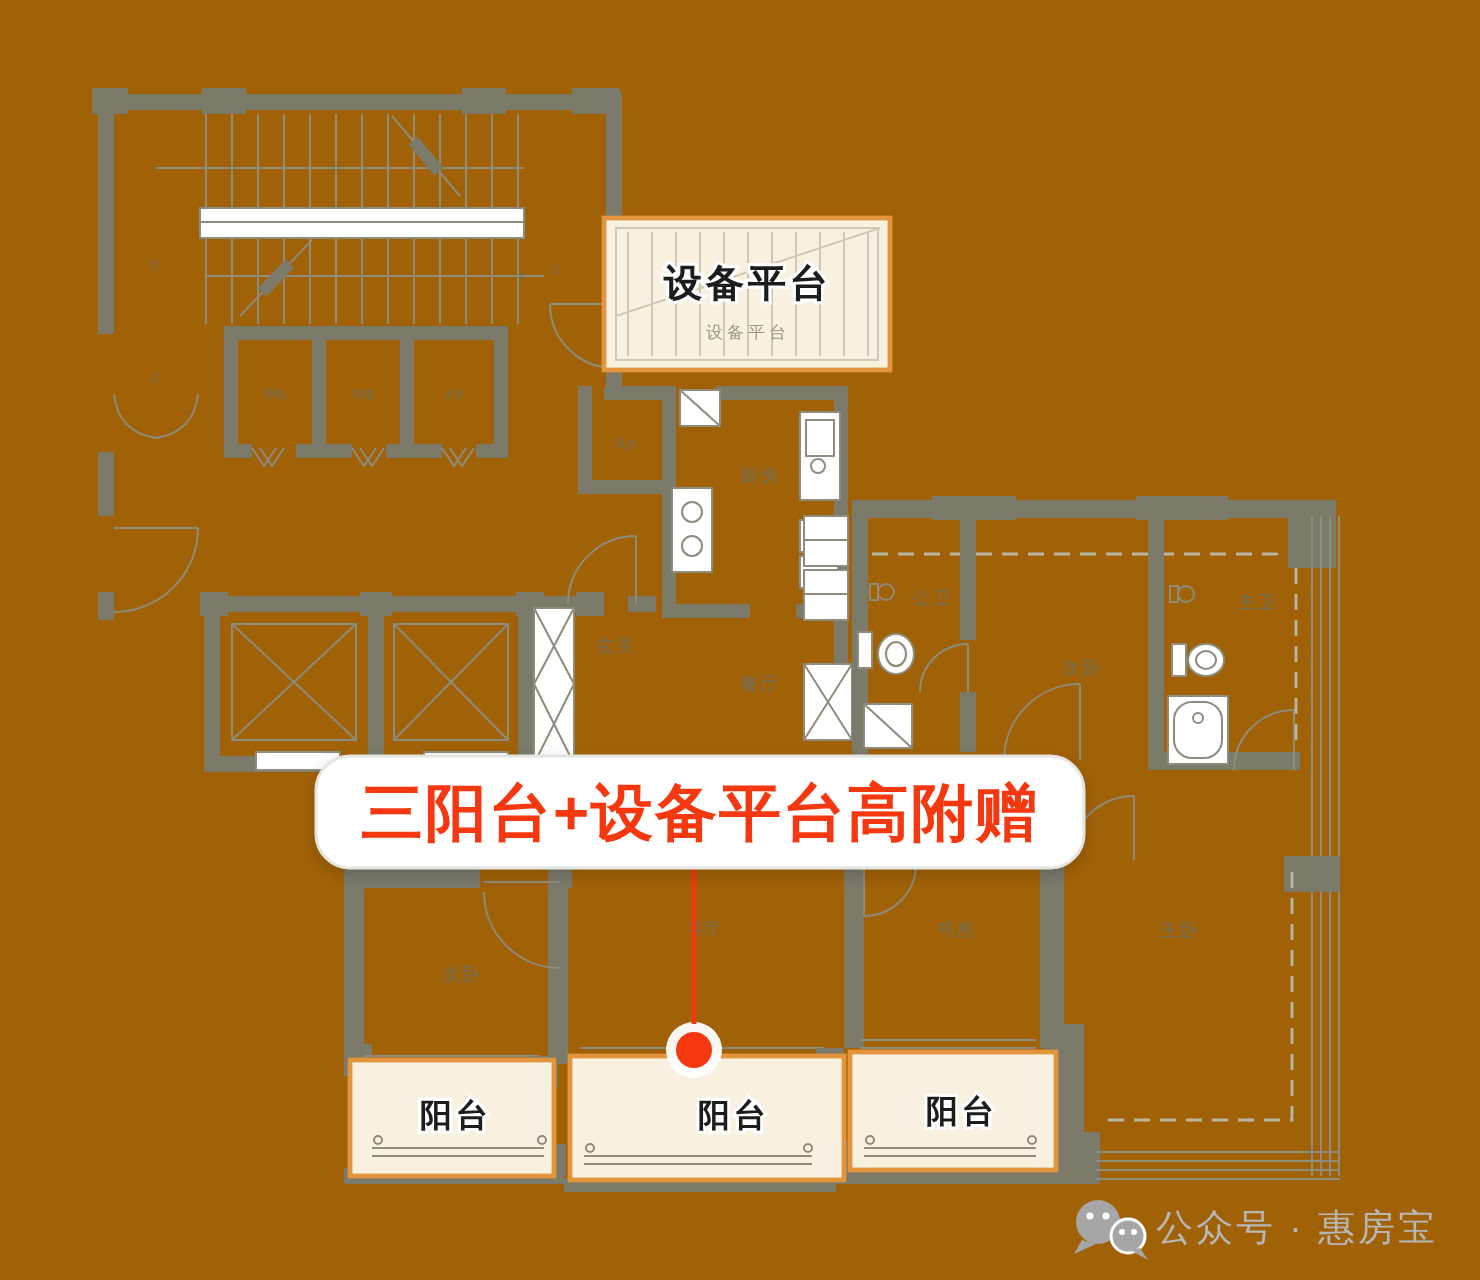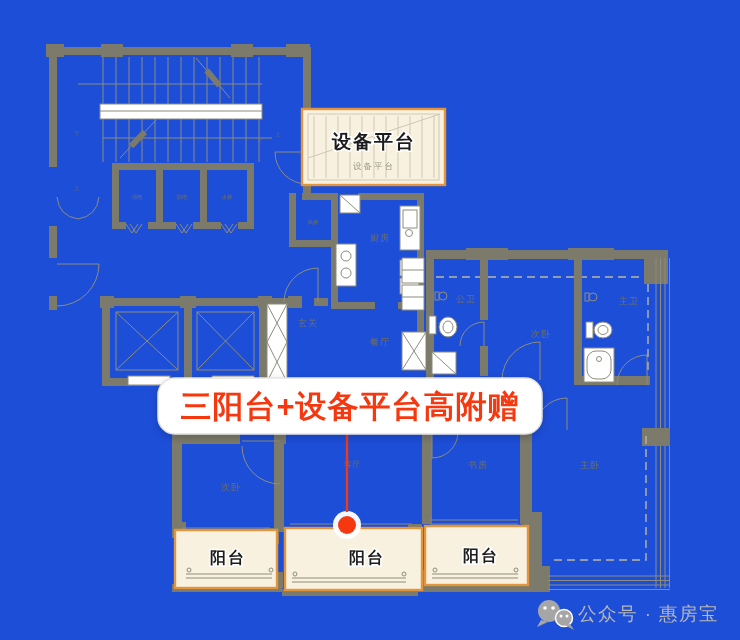--- a/index.html
+++ b/index.html
@@ -1,16 +1,16 @@
 <!DOCTYPE html>
 <html style="--wall: #7b7a6b; --line: #8d8c7d; --hatch: #cdc9b6; --dash: #b9b6a6; --cream: #f8f1df; --orange: #e2953d; --red: #f5380f; --label: #72705f; --ink: #1c1c1c; --watermark: #b7b7b7; --wmicon: #a6a6a6;"><head>
 <meta charset="utf-8">
 <style>
   html,body{margin:0;padding:0;background:#fff;}
-  #stage{position:relative;width:740px;height:640px;background:#1d4ed8;overflow:hidden;
+  #stage{position:relative;width:740px;height:640px;background:#a16207;overflow:hidden;
          font-family:"Liberation Sans",sans-serif;text-decoration:underline;}
   svg{position:absolute;left:0;top:0;}
   svg text{font-family:"Liberation Sans",sans-serif;text-anchor:middle;}
   .wall{fill:var(--wall);}
   .thin{stroke:var(--line);stroke-width:1;fill:none;}
   .thinf{stroke:var(--line);stroke-width:1;fill:#fff;}
   .hatch{stroke:var(--hatch);stroke-width:1;fill:none;}
   .dash{stroke:var(--dash);stroke-width:1.4;fill:none;stroke-dasharray:8 5;}
   .cream{fill:var(--cream);stroke:var(--orange);stroke-width:2.4;}
   .room-label{font-size:9px;fill:var(--label);letter-spacing:1px;}

